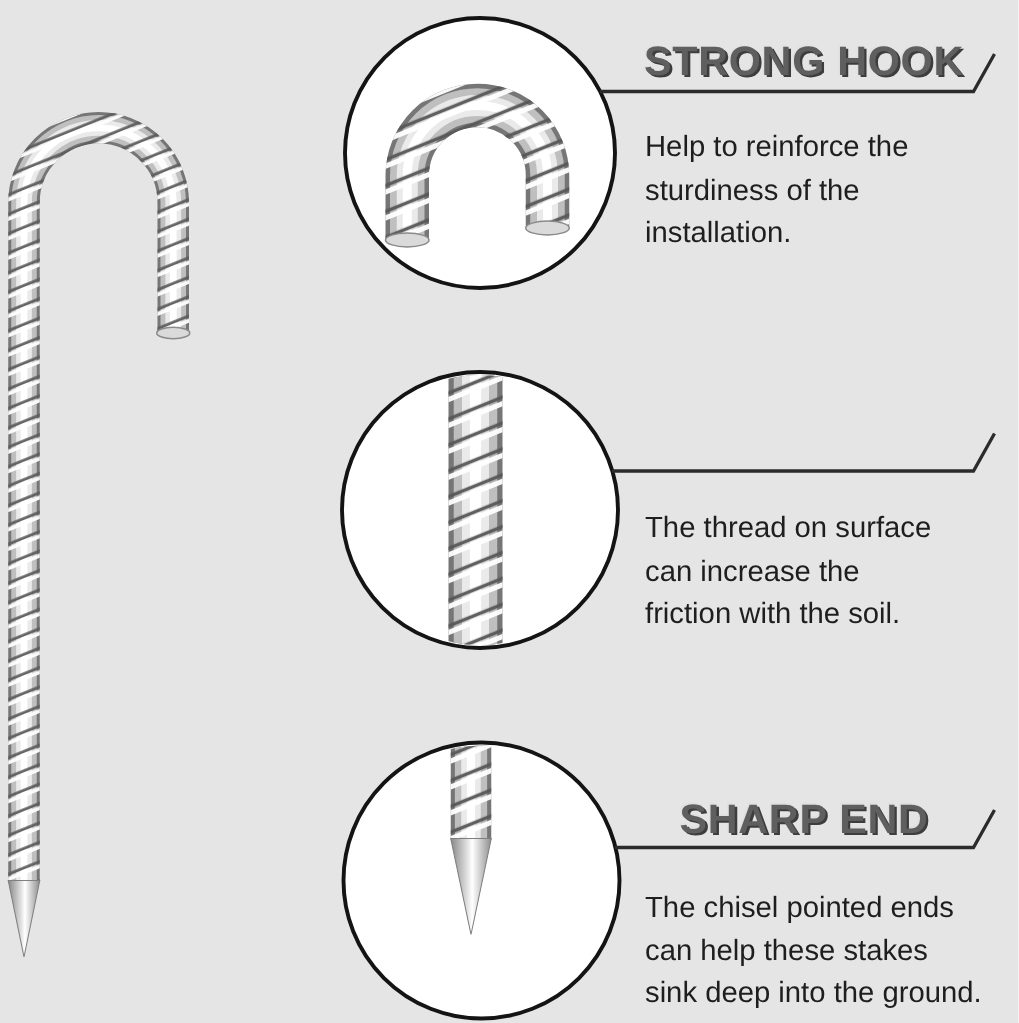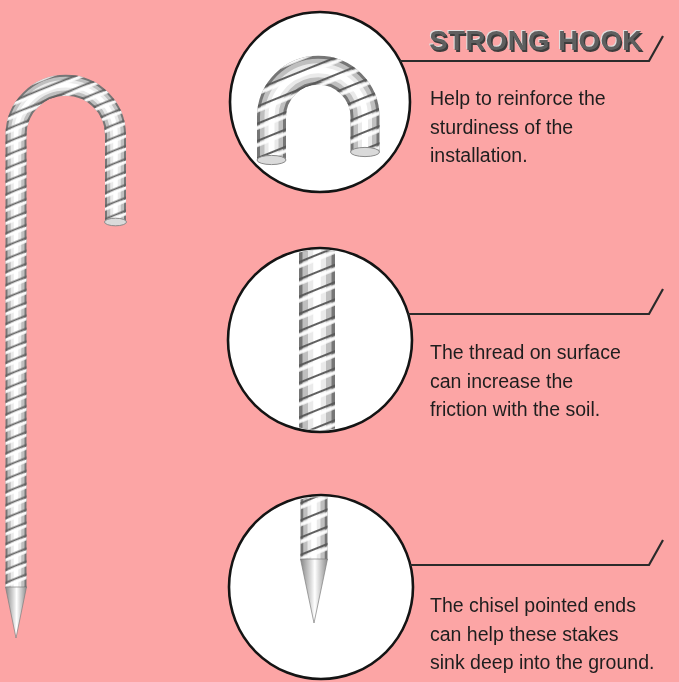--- a/index.html
+++ b/index.html
@@ -1,19 +1,19 @@
 <!DOCTYPE html>
 <html><head>
 <meta charset="utf-8">
 <style>
   html,body{margin:0;padding:0;background:#ffffff;}
   .canvas{
     position:relative;
     width:679px;height:682px;
-    background:#fca5a5;
+    background:#e5e5e5;
     overflow:hidden;
     font-family:"Liberation Sans", sans-serif;
   }
   .art{position:absolute;left:0;top:0;}
   .callout-title{
     position:absolute;
     left:408px;width:256px;
     text-align:center;
     font-size:27.5px;
     line-height:30px;
@@ -141,17 +141,18 @@
 
   <div class="callout-title t1">STRONG HOOK</div>
   <div class="callout-desc d1">Help to reinforce the
 sturdiness of the
 installation.</div>
 
   <div class="callout-desc d2">The thread on surface
 can increase the
 friction with the soil.</div>
 
+  <div class="callout-title t3">SHARP END</div>
   <div class="callout-desc d3">The chisel pointed ends
 can help these stakes
 sink deep into the ground.</div>
 
 </div>
 
 </body></html>

